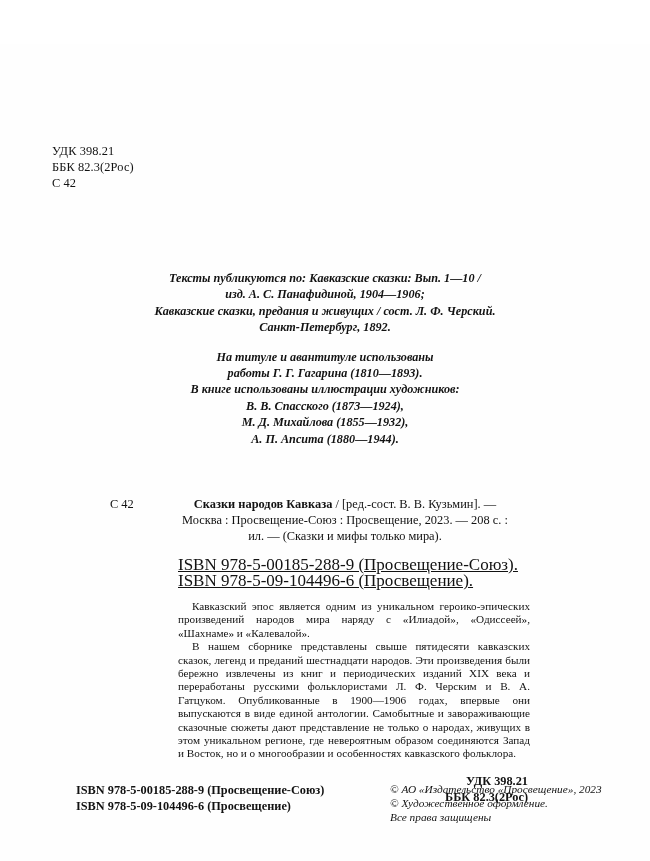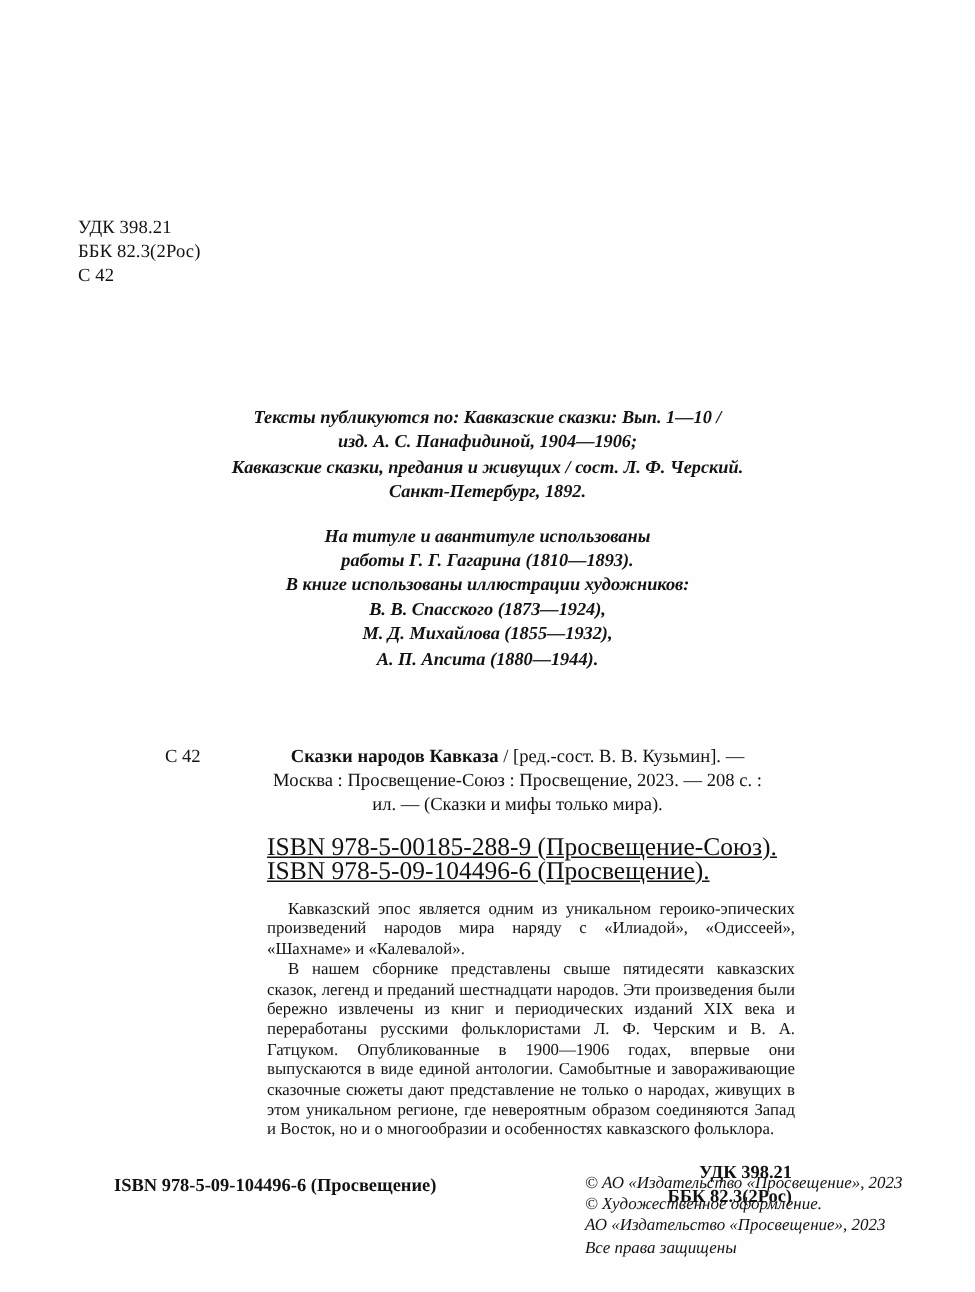--- a/index.html
+++ b/index.html
@@ -169,23 +169,23 @@
     </div>
 
     <div class="card-udk">
       <div>УДК 398.21</div>
       <div>ББК 82.3(2Рос)</div>
     </div>
   </div>
 
   <div class="bottom">
     <div class="bottom-isbn">
+      <div>ISBN 978-5-00185-288-9 (Просвещение-Союз)</div>
       <div>ISBN 978-5-09-104496-6 (Просвещение)</div>
     </div>
     <div class="bottom-copy">
       <div>© АО «Издательство «Просвещение», 2023</div>
       <div>© Художественное оформление.</div>
-      <div>АО «Издательство «Просвещение», 2023</div>
       <div>Все права защищены</div>
     </div>
   </div>
 
 </div>
 
 </body></html>

